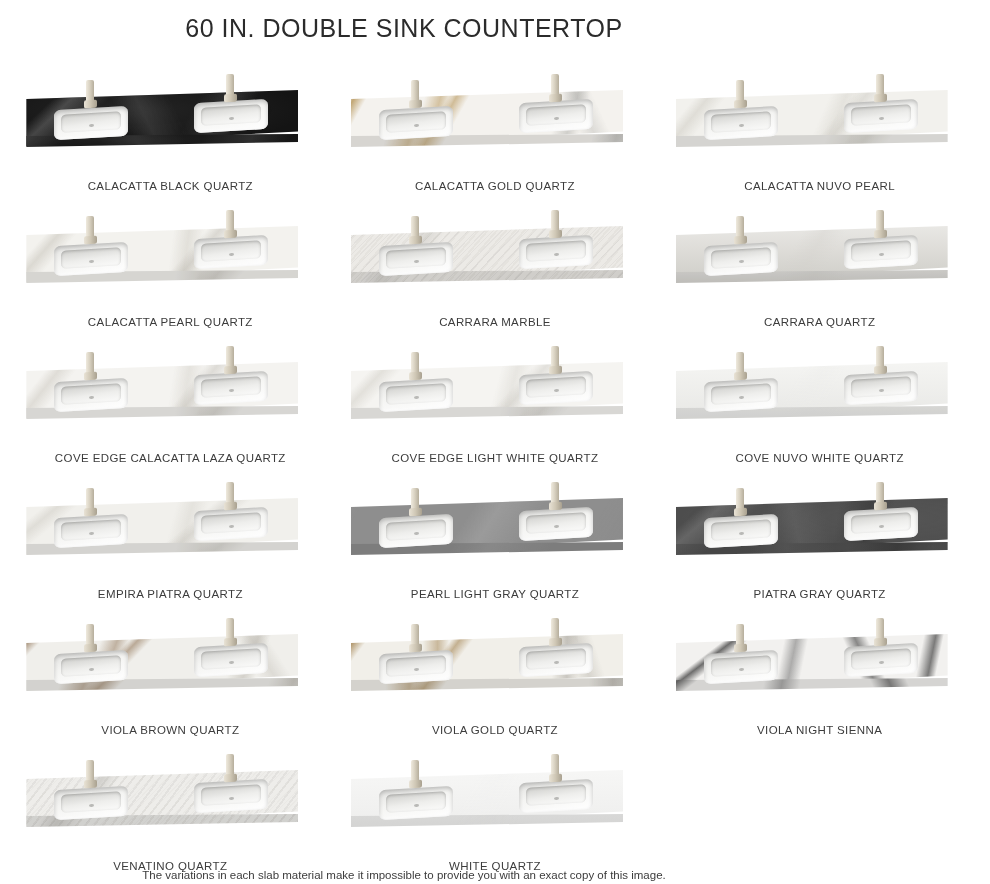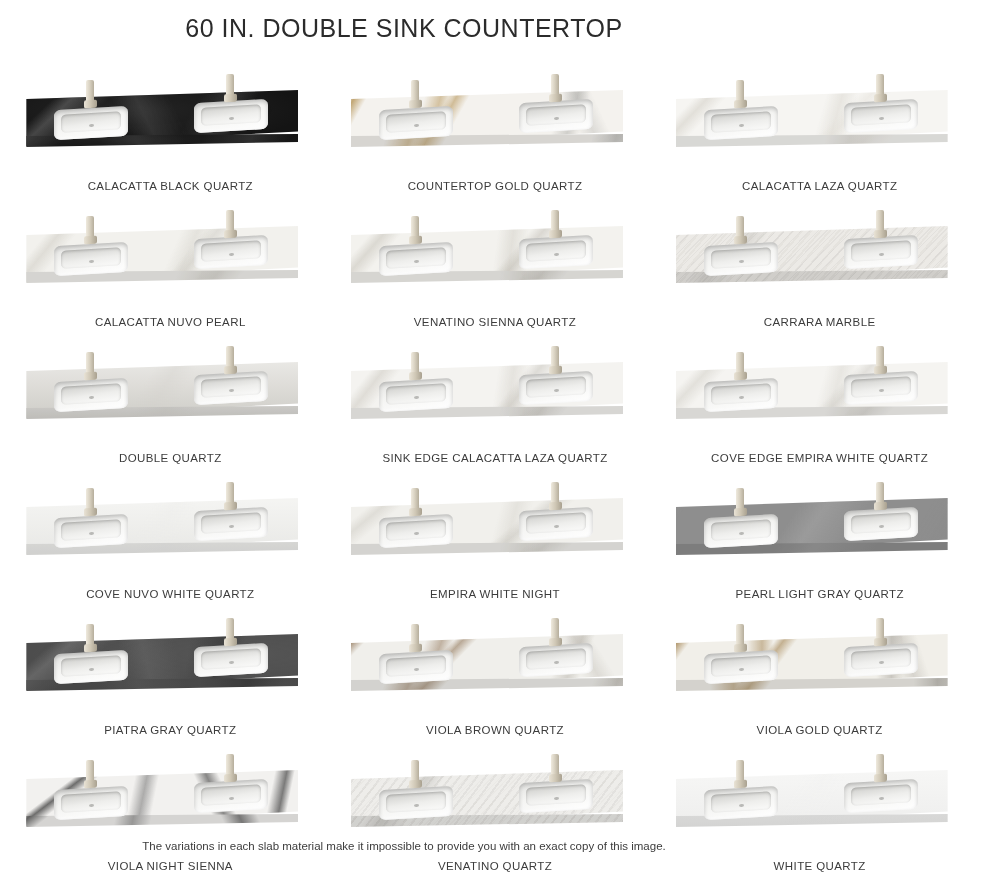--- a/index.html
+++ b/index.html
@@ -117,21 +117,21 @@
     width: 13px; height: 8px;
     background: linear-gradient(90deg, #e8e2d5 0%, #cfc7b5 50%, #a9a190 100%);
     border-radius: 2px;
     transform: skewY(-4deg);
   }
   .faucet.f1 { left: 58px;  top: 2px; }
   .faucet.f2 { left: 198px; top: -4px; }
 
   #footer {
     position: absolute;
-    bottom: 29px;
+    bottom: 0;
     left: 0; right: 0;
     text-align: center;
     font-size: 11.5px;
     color: #3c3c3c;
     line-height: 17px;
     font-family: "Liberation Sans", sans-serif;
   }
 </style>
 </head>
 <body>
@@ -190,50 +190,21 @@
           </div>
           <div class="faucet f1">
             <div class="spout"></div>
             <div class="base"></div>
           </div>
           <div class="faucet f2">
             <div class="spout"></div>
             <div class="base"></div>
           </div>
         </div>
-        <div class="label">COUNTERTOP GOLD QUARTZ</div>
-      </div>
-      <div class="cell">
-        <div class="ctop-wrap">
-          <div class="deck">
-            <div class="tex" style="background: linear-gradient(133.956deg, transparent 20%, rgba(203, 199, 189, 0.467) 23%, transparent 27%, transparent 55%, rgba(221, 217, 208, 0.333) 58%, transparent 62%), linear-gradient(-73.6522deg, transparent 40%, rgba(203, 199, 189, 0.333) 44%, transparent 48%), linear-gradient(rgb(246, 245, 242) 0%, rgb(246, 245, 242) 100%);"></div>
-          </div>
-          <div class="frontedge">
-            <div class="tex" style="background: linear-gradient(133.956deg, transparent 20%, rgba(203, 199, 189, 0.467) 23%, transparent 27%, transparent 55%, rgba(221, 217, 208, 0.333) 58%, transparent 62%), linear-gradient(-73.6522deg, transparent 40%, rgba(203, 199, 189, 0.333) 44%, transparent 48%), linear-gradient(rgb(246, 245, 242) 0%, rgb(246, 245, 242) 100%);"></div>
-          </div>
-          <div class="sink left">
-            <div class="basin">
-              <div class="drain"></div>
-            </div>
-          </div>
-          <div class="sink right">
-            <div class="basin">
-              <div class="drain"></div>
-            </div>
-          </div>
-          <div class="faucet f1">
-            <div class="spout"></div>
-            <div class="base"></div>
-          </div>
-          <div class="faucet f2">
-            <div class="spout"></div>
-            <div class="base"></div>
-          </div>
-        </div>
-        <div class="label">CALACATTA LAZA QUARTZ</div>
+        <div class="label">CALACATTA GOLD QUARTZ</div>
       </div>
       <div class="cell">
         <div class="ctop-wrap">
           <div class="deck">
             <div class="tex" style="background: linear-gradient(129.343deg, transparent 20%, rgba(201, 198, 189, 0.467) 23%, transparent 27%, transparent 55%, rgba(185, 182, 173, 0.333) 58%, transparent 62%), linear-gradient(-66.2278deg, transparent 40%, rgba(201, 198, 189, 0.333) 44%, transparent 48%), linear-gradient(rgb(242, 241, 237) 0%, rgb(242, 241, 237) 100%);"></div>
           </div>
           <div class="frontedge">
             <div class="tex" style="background: linear-gradient(129.343deg, transparent 20%, rgba(201, 198, 189, 0.467) 23%, transparent 27%, transparent 55%, rgba(185, 182, 173, 0.333) 58%, transparent 62%), linear-gradient(-66.2278deg, transparent 40%, rgba(201, 198, 189, 0.333) 44%, transparent 48%), linear-gradient(rgb(242, 241, 237) 0%, rgb(242, 241, 237) 100%);"></div>
           </div>
           <div class="sink left">
@@ -277,21 +248,21 @@
           </div>
           <div class="faucet f1">
             <div class="spout"></div>
             <div class="base"></div>
           </div>
           <div class="faucet f2">
             <div class="spout"></div>
             <div class="base"></div>
           </div>
         </div>
-        <div class="label">VENATINO SIENNA QUARTZ</div>
+        <div class="label">CALACATTA PEARL QUARTZ</div>
       </div>
       <div class="cell">
         <div class="ctop-wrap">
           <div class="deck">
             <div class="tex" style="background: repeating-linear-gradient(130.522deg, rgba(182, 180, 174, 0.133) 0px, rgba(182, 180, 174, 0.133) 2px, transparent 2px, transparent 7px), repeating-linear-gradient(-45.3713deg, rgba(142, 140, 135, 0.1) 0px, rgba(142, 140, 135, 0.1) 1px, transparent 1px, transparent 6px), linear-gradient(125deg, transparent 30%, rgba(182, 180, 174, 0.333) 33%, transparent 37%), linear-gradient(rgb(236, 234, 230) 0%, rgb(236, 234, 230) 100%);"></div>
           </div>
           <div class="frontedge">
             <div class="tex" style="background: repeating-linear-gradient(130.522deg, rgba(182, 180, 174, 0.133) 0px, rgba(182, 180, 174, 0.133) 2px, transparent 2px, transparent 7px), repeating-linear-gradient(-45.3713deg, rgba(142, 140, 135, 0.1) 0px, rgba(142, 140, 135, 0.1) 1px, transparent 1px, transparent 6px), linear-gradient(125deg, transparent 30%, rgba(182, 180, 174, 0.333) 33%, transparent 37%), linear-gradient(rgb(236, 234, 230) 0%, rgb(236, 234, 230) 100%);"></div>
           </div>
           <div class="sink left">
@@ -335,21 +306,21 @@
           </div>
           <div class="faucet f1">
             <div class="spout"></div>
             <div class="base"></div>
           </div>
           <div class="faucet f2">
             <div class="spout"></div>
             <div class="base"></div>
           </div>
         </div>
-        <div class="label">DOUBLE QUARTZ</div>
+        <div class="label">CARRARA QUARTZ</div>
       </div>
       <div class="cell">
         <div class="ctop-wrap">
           <div class="deck">
             <div class="tex" style="background: linear-gradient(128.228deg, transparent 20%, rgba(199, 195, 186, 0.467) 23%, transparent 27%, transparent 55%, rgba(176, 172, 163, 0.333) 58%, transparent 62%), linear-gradient(-81.172deg, transparent 40%, rgba(199, 195, 186, 0.333) 44%, transparent 48%), linear-gradient(rgb(244, 243, 240) 0%, rgb(244, 243, 240) 100%);"></div>
           </div>
           <div class="frontedge">
             <div class="tex" style="background: linear-gradient(128.228deg, transparent 20%, rgba(199, 195, 186, 0.467) 23%, transparent 27%, transparent 55%, rgba(176, 172, 163, 0.333) 58%, transparent 62%), linear-gradient(-81.172deg, transparent 40%, rgba(199, 195, 186, 0.333) 44%, transparent 48%), linear-gradient(rgb(244, 243, 240) 0%, rgb(244, 243, 240) 100%);"></div>
           </div>
           <div class="sink left">
@@ -364,21 +335,21 @@
           </div>
           <div class="faucet f1">
             <div class="spout"></div>
             <div class="base"></div>
           </div>
           <div class="faucet f2">
             <div class="spout"></div>
             <div class="base"></div>
           </div>
         </div>
-        <div class="label">SINK EDGE CALACATTA LAZA QUARTZ</div>
+        <div class="label">COVE EDGE CALACATTA LAZA QUARTZ</div>
       </div>
       <div class="cell">
         <div class="ctop-wrap">
           <div class="deck">
             <div class="tex" style="background: linear-gradient(133.491deg, transparent 20%, rgba(205, 202, 194, 0.467) 23%, transparent 27%, transparent 55%, rgba(188, 185, 177, 0.333) 58%, transparent 62%), linear-gradient(-74.1047deg, transparent 40%, rgba(205, 202, 194, 0.333) 44%, transparent 48%), linear-gradient(rgb(245, 244, 241) 0%, rgb(245, 244, 241) 100%);"></div>
           </div>
           <div class="frontedge">
             <div class="tex" style="background: linear-gradient(133.491deg, transparent 20%, rgba(205, 202, 194, 0.467) 23%, transparent 27%, transparent 55%, rgba(188, 185, 177, 0.333) 58%, transparent 62%), linear-gradient(-74.1047deg, transparent 40%, rgba(205, 202, 194, 0.333) 44%, transparent 48%), linear-gradient(rgb(245, 244, 241) 0%, rgb(245, 244, 241) 100%);"></div>
           </div>
           <div class="sink left">
@@ -393,21 +364,21 @@
           </div>
           <div class="faucet f1">
             <div class="spout"></div>
             <div class="base"></div>
           </div>
           <div class="faucet f2">
             <div class="spout"></div>
             <div class="base"></div>
           </div>
         </div>
-        <div class="label">COVE EDGE EMPIRA WHITE QUARTZ</div>
+        <div class="label">COVE EDGE LIGHT WHITE QUARTZ</div>
       </div>
       <div class="cell">
         <div class="ctop-wrap">
           <div class="deck">
             <div class="tex" style="background: linear-gradient(120deg, transparent 45%, rgba(236, 236, 234, 0.333) 50%, transparent 55%), linear-gradient(rgb(247, 247, 245) 0%, rgb(226, 226, 223) 120%);"></div>
           </div>
           <div class="frontedge">
             <div class="tex" style="background: linear-gradient(120deg, transparent 45%, rgba(236, 236, 234, 0.333) 50%, transparent 55%), linear-gradient(rgb(247, 247, 245) 0%, rgb(226, 226, 223) 120%);"></div>
           </div>
           <div class="sink left">
@@ -451,21 +422,21 @@
           </div>
           <div class="faucet f1">
             <div class="spout"></div>
             <div class="base"></div>
           </div>
           <div class="faucet f2">
             <div class="spout"></div>
             <div class="base"></div>
           </div>
         </div>
-        <div class="label">EMPIRA WHITE NIGHT</div>
+        <div class="label">EMPIRA PIATRA QUARTZ</div>
       </div>
       <div class="cell">
         <div class="ctop-wrap">
           <div class="deck">
             <div class="tex" style="background: linear-gradient(123.581deg, rgba(180, 180, 180, 0.267) 0%, transparent 18%, transparent 44%, rgba(180, 180, 180, 0.333) 50%, transparent 60%), linear-gradient(-60deg, rgba(110, 110, 110, 0.2) 0%, transparent 25%), linear-gradient(rgb(142, 142, 142) 0%, rgb(142, 142, 142) 100%);"></div>
           </div>
           <div class="frontedge">
             <div class="tex" style="background: linear-gradient(123.581deg, rgba(180, 180, 180, 0.267) 0%, transparent 18%, transparent 44%, rgba(180, 180, 180, 0.333) 50%, transparent 60%), linear-gradient(-60deg, rgba(110, 110, 110, 0.2) 0%, transparent 25%), linear-gradient(rgb(142, 142, 142) 0%, rgb(142, 142, 142) 100%);"></div>
           </div>
           <div class="sink left">

